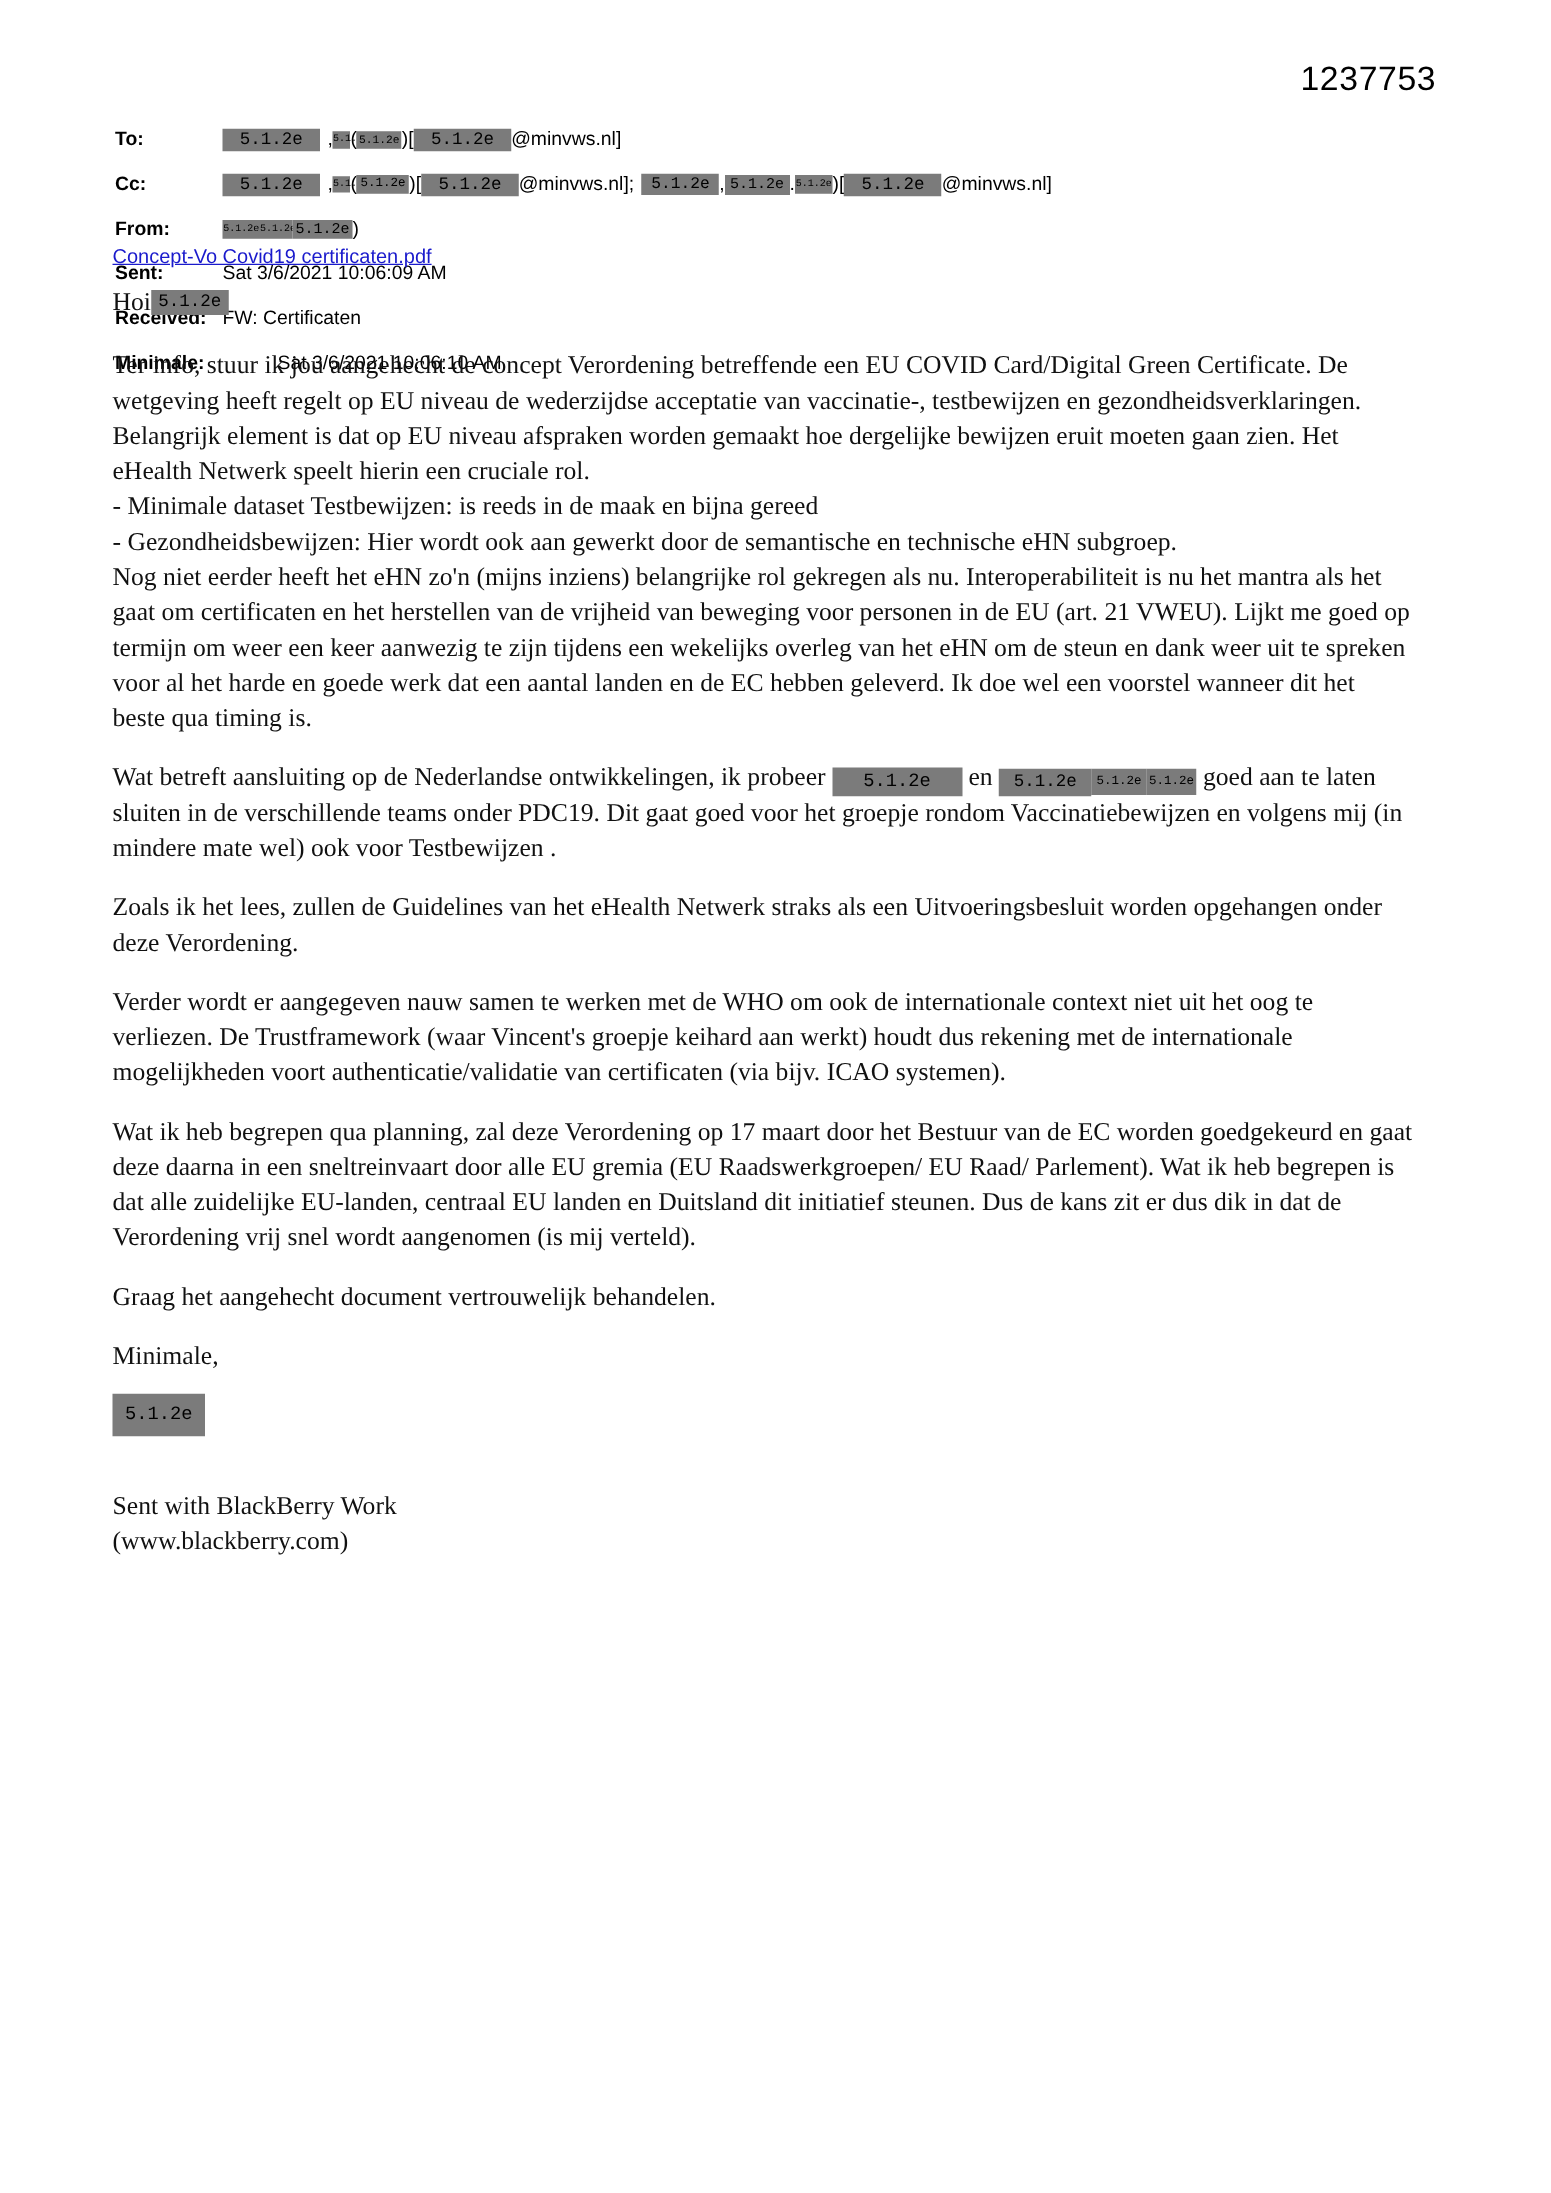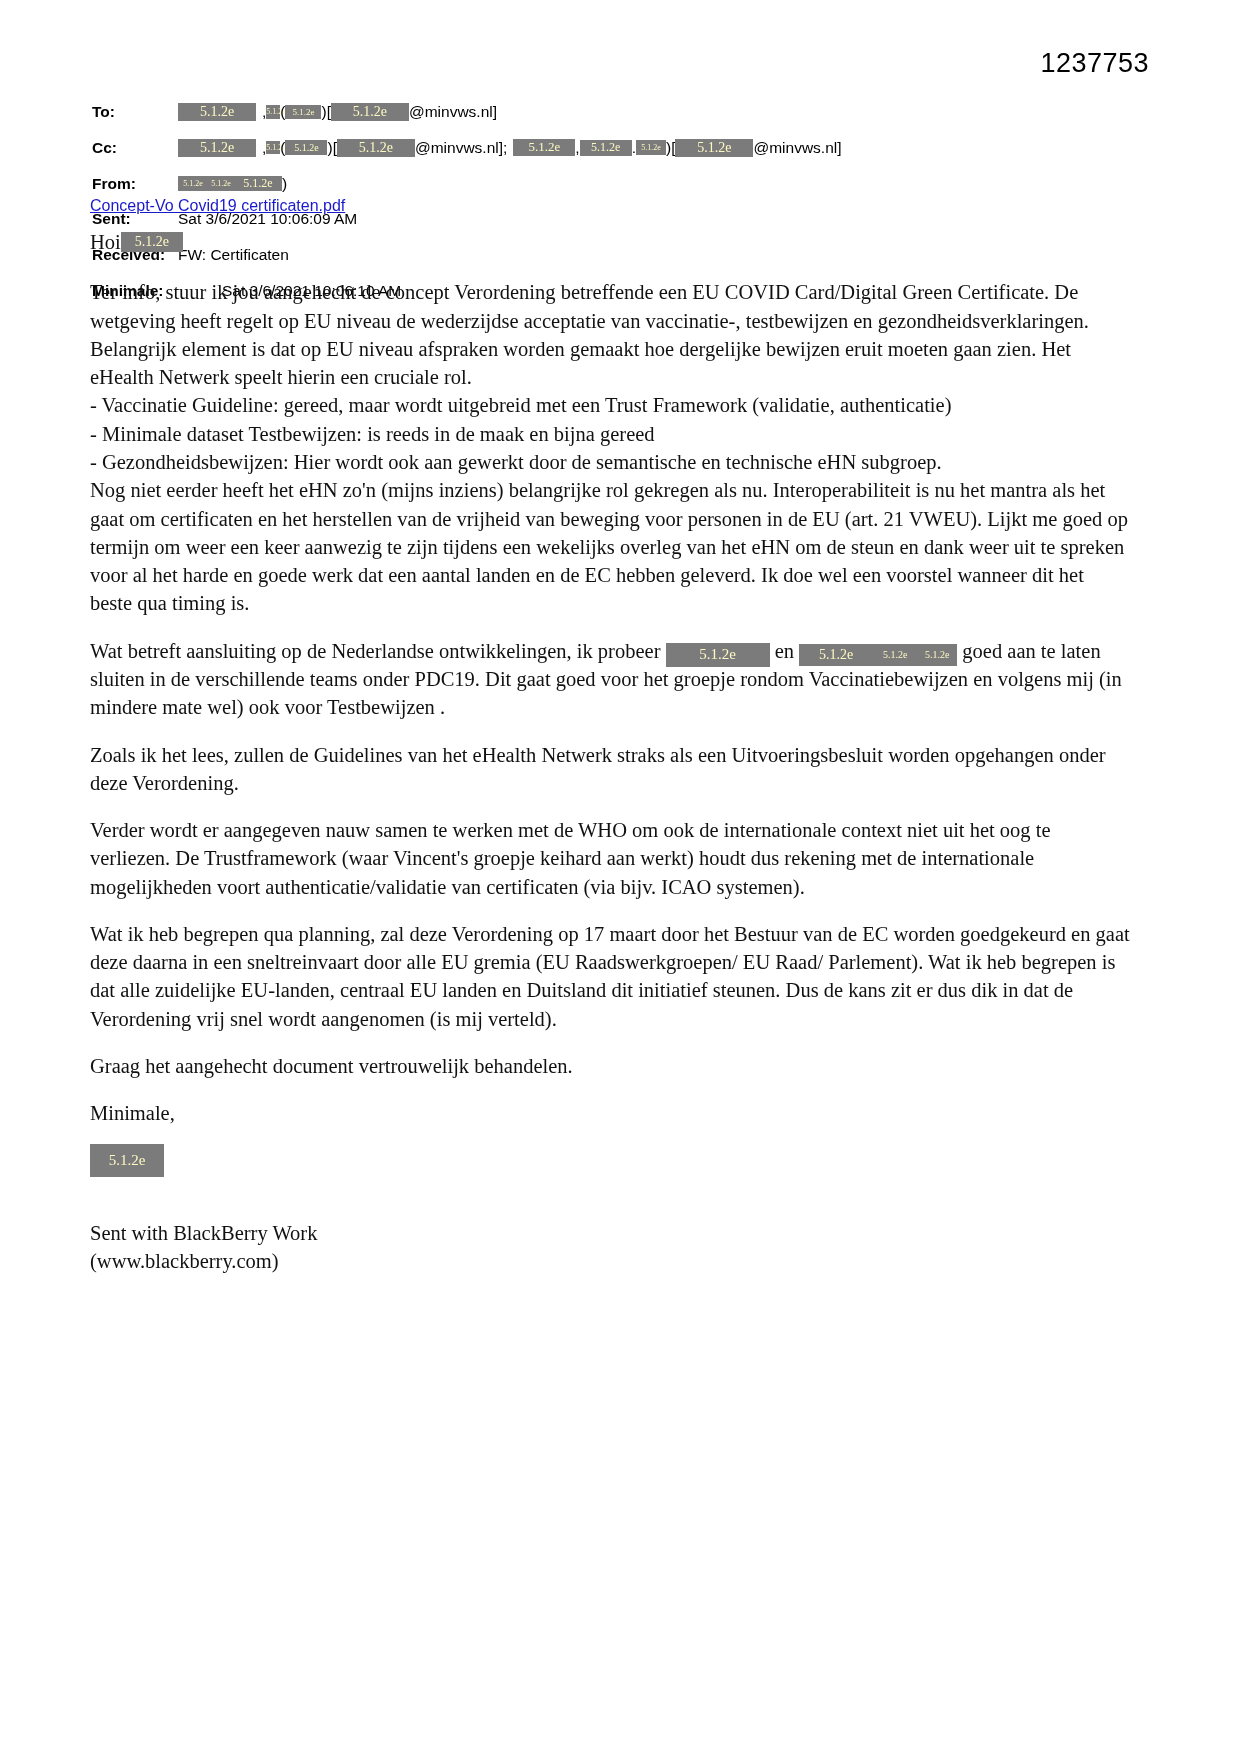--- a/index.html
+++ b/index.html
@@ -54,22 +54,22 @@
   }
   .hdr-value {
     flex: 1 1 auto;
     display: flex;
     align-items: center;
     flex-wrap: nowrap;
   }
   .redact {
     display: inline-block;
     background: #7b7b7b;
-    color: #fef9c3;
-    font-family: Liberation Serif, serif;
+    color: #000000;
+    font-family: Liberation Mono, monospace;
     text-align: center;
     vertical-align: middle;
     line-height: 1.15;
   }
   .r-to-1 { width: 78px; font-size: 14px; padding: 1px 0; }
   .r-to-2 { width: 14px; font-size: 8px; padding: 2px 0; }
   .r-to-3 { width: 36px; font-size: 9px; padding: 2px 0; }
   .r-to-4 { width: 78px; font-size: 14px; padding: 1px 0; }
   .r-cc-1 { width: 78px; font-size: 14px; padding: 1px 0; }
   .r-cc-2 { width: 14px; font-size: 8px; padding: 2px 0; }
@@ -217,21 +217,20 @@
   <div class="attachment">Concept-Vo Covid19 certificaten.pdf</div>
 
   <div class="body-text">
 
     <div class="greeting">
       <span>Hoi</span>
       <span class="redact r-greet">5.1.2e</span>
     </div>
 
     <p class="para tight">Ter info, stuur ik jou aangehecht de concept Verordening betreffende een EU COVID Card/Digital Green Certificate. De wetgeving heeft regelt op EU niveau de wederzijdse acceptatie van vaccinatie-, testbewijzen en gezondheidsverklaringen. Belangrijk element is dat op EU niveau afspraken worden gemaakt hoe dergelijke bewijzen eruit moeten gaan zien. Het eHealth Netwerk speelt hierin een cruciale rol.</p>
-    <p class="para tight">- Vaccinatie Guideline: gereed, maar wordt uitgebreid met een Trust Framework (validatie, authenticatie)</p>
     <p class="para tight">- Minimale dataset Testbewijzen: is reeds in de maak en bijna gereed</p>
     <p class="para tight">- Gezondheidsbewijzen: Hier wordt ook aan gewerkt door de semantische en technische eHN subgroep.</p>
     <p class="para">Nog niet eerder heeft het eHN zo'n (mijns inziens) belangrijke rol gekregen als nu. Interoperabiliteit is nu het mantra als het gaat om certificaten en het herstellen van de vrijheid van beweging voor personen in de EU (art. 21 VWEU). Lijkt me goed op termijn om weer een keer aanwezig te zijn tijdens een wekelijks overleg van het eHN om de steun en dank weer uit te spreken voor al het harde en goede werk dat een aantal landen en de EC hebben geleverd. Ik doe wel een voorstel wanneer dit het beste qua timing is.</p>
 
     <p class="para">
       <span>Wat betreft aansluiting op de Nederlandse ontwikkelingen, ik probeer</span>
       <span class="redact inline-redact-a">5.1.2e</span>
       <span>en</span>
       <span class="redact inline-redact-b">5.1.2e</span><span class="redact inline-redact-c">5.1.2e</span><span class="redact inline-redact-d">5.1.2e</span>
       <span>goed aan te laten sluiten in de verschillende teams onder PDC19. Dit gaat goed voor het groepje rondom Vaccinatiebewijzen en volgens mij (in mindere mate wel) ook voor Testbewijzen .</span>

